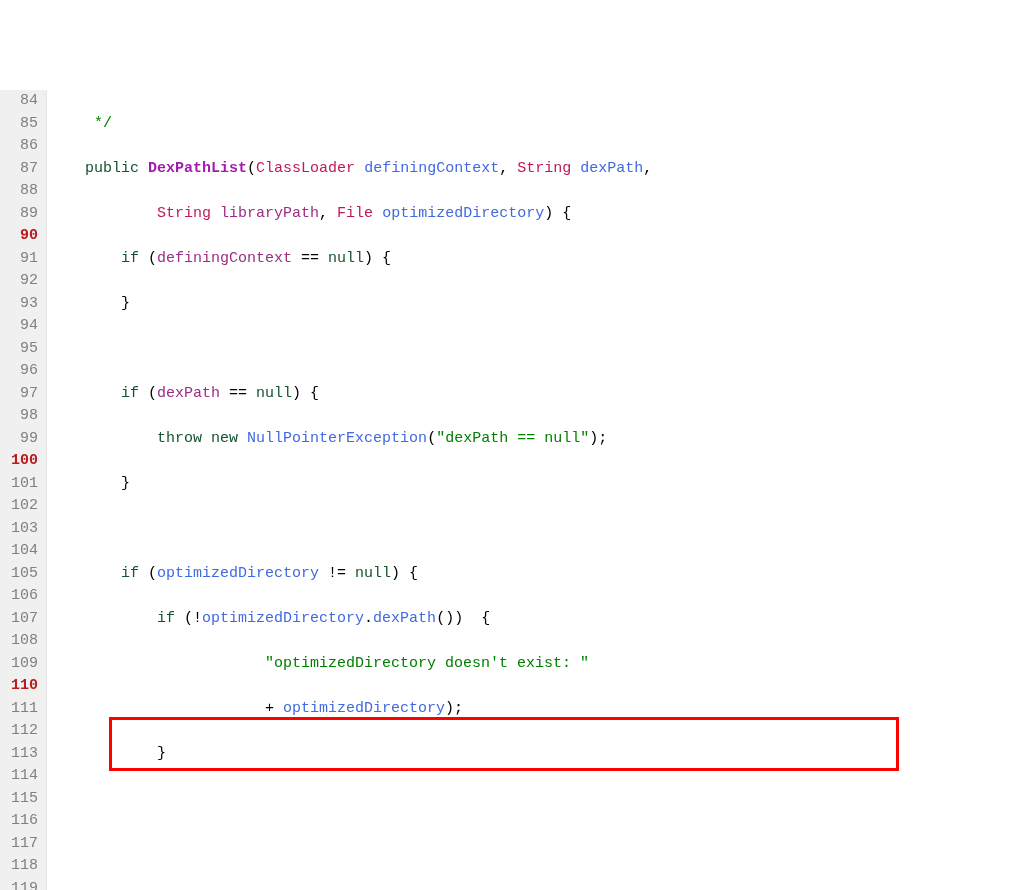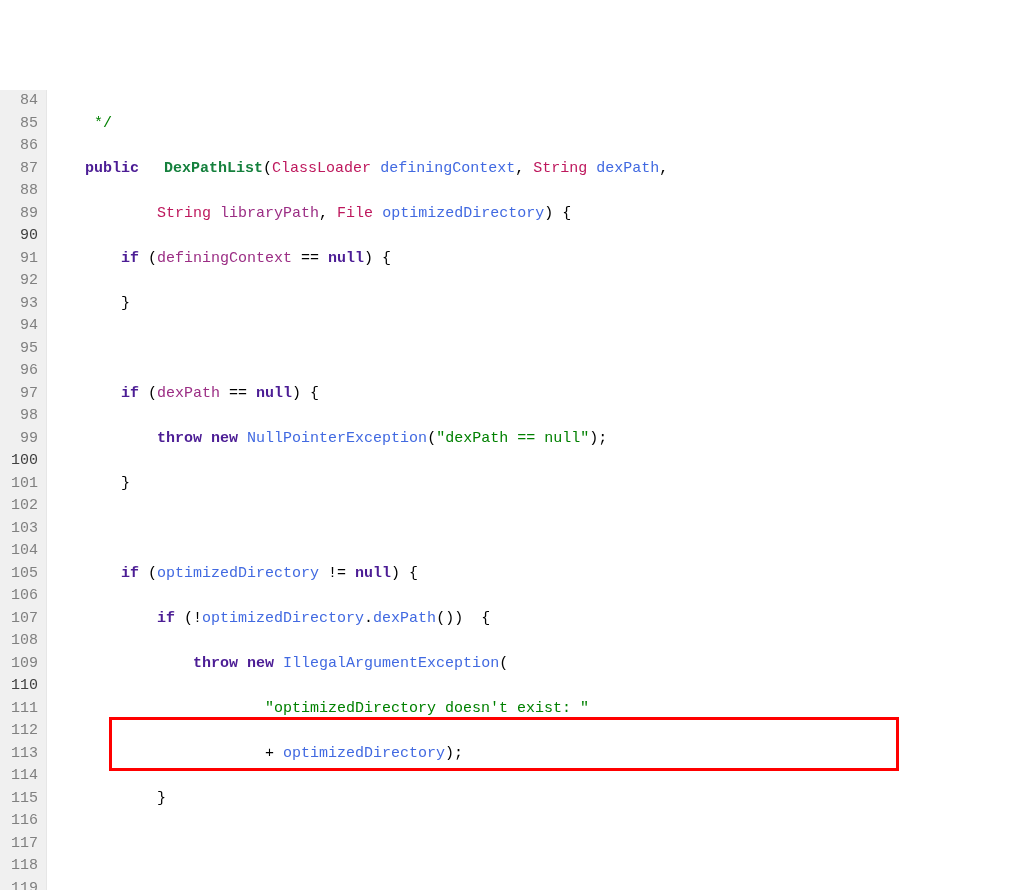--- a/index.html
+++ b/index.html
@@ -20,35 +20,35 @@
     text-align: right;
     padding: 0 8px 0 4px;
     user-select: none;
     border-right: 1px solid #e6e6e6;
     min-width: 34px;
   }
   .gutter .ln {
     height: 22.5px;
   }
   .gutter .bold {
-    color: #404040;
-    font-weight: normal;
+    color: #b91c1c;
+    font-weight: bold;
   }
   .code {
     padding-left: 2px;
     position: relative;
   }
   .code .line {
     height: 22.5px;
   }
   .c-cmt { color: #008000; } 
-  .c-kw  { color: #4c1d95; font-weight: bold; } 
+  .c-kw  { color: #14532d; font-weight: normal; } 
   .c-type{ color: #be185d; } 
   .c-id  { color: #9b2d84; text-align: center; } 
-  .c-def { color: #15803d; font-weight: bold; margin-left: 16px; } 
+  .c-def { color: #a21caf; font-weight: bold; } 
   .c-call{ color: #4169e1; } 
   .c-str2{ color: #008000; }
 
   .hlbox {
     position: absolute;
     border: 3px solid #ff0000;
     left: 62px;
     top: 627px;
     width: 784px;
     height: 48px;
@@ -68,21 +68,20 @@
 <div class="line">            <span class="c-type">String</span> <span class="c-id">libraryPath</span>, <span class="c-type">File</span> <span class="c-call">optimizedDirectory</span>) {</div>
 <div class="line">        <span class="c-kw">if</span> (<span class="c-id">definingContext</span> == <span class="c-kw">null</span>) {</div>
 <div class="line">        }</div>
 <div class="line"> </div>
 <div class="line">        <span class="c-kw">if</span> (<span class="c-id">dexPath</span> == <span class="c-kw">null</span>) {</div>
 <div class="line">            <span class="c-kw">throw</span> <span class="c-kw">new</span> <span class="c-call">NullPointerException</span>(<span class="c-str2">"dexPath == null"</span>);</div>
 <div class="line">        }</div>
 <div class="line"> </div>
 <div class="line">        <span class="c-kw">if</span> (<span class="c-call">optimizedDirectory</span> != <span class="c-kw">null</span>) {</div>
 <div class="line">            <span class="c-kw">if</span> (!<span class="c-call">optimizedDirectory</span>.<span class="c-call">dexPath</span>())  {</div>
-<div class="line">                <span class="c-kw">throw</span> <span class="c-kw">new</span> <span class="c-call">IllegalArgumentException</span>(</div>
 <div class="line">                        <span class="c-str2">"optimizedDirectory doesn't exist: "</span></div>
 <div class="line">                        + <span class="c-call">optimizedDirectory</span>);</div>
 <div class="line">            }</div>
 <div class="line"> </div>
 
 
 
 
 
 

